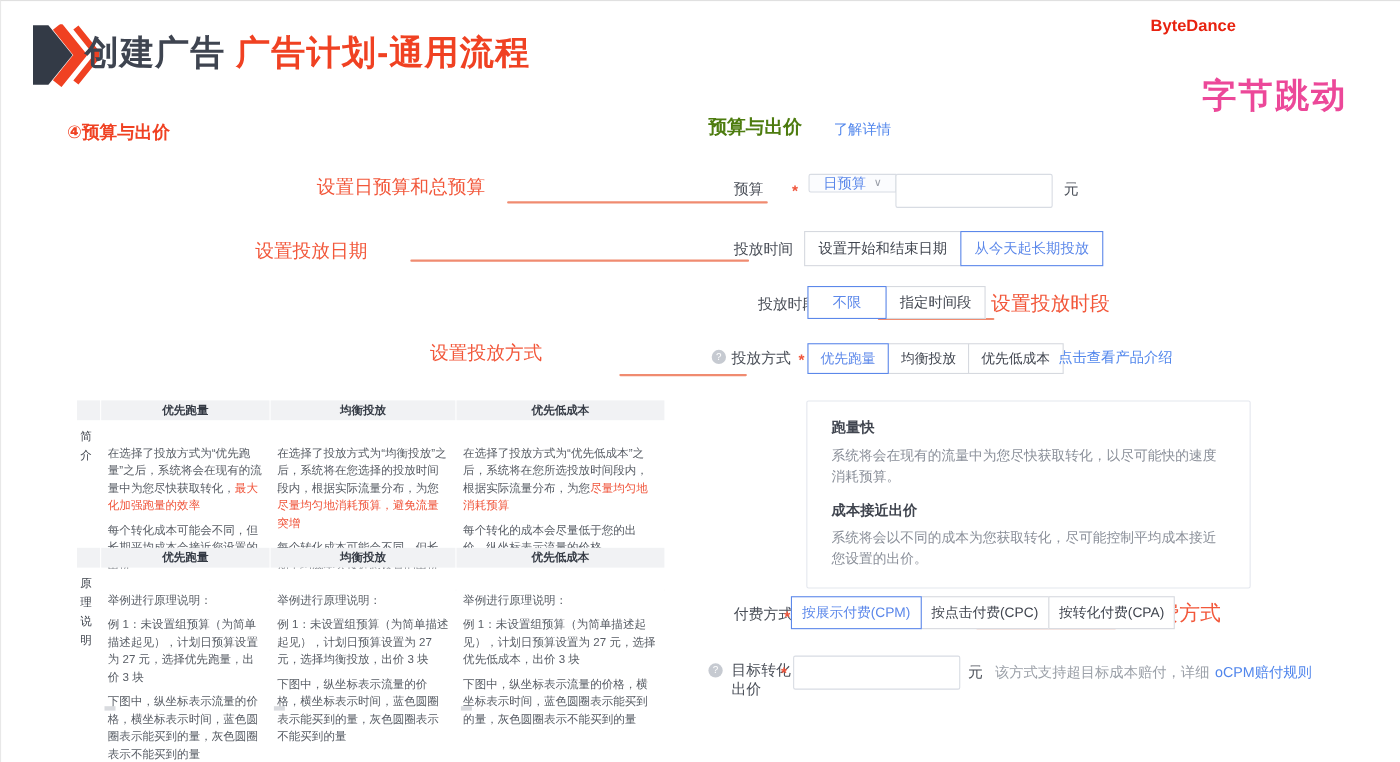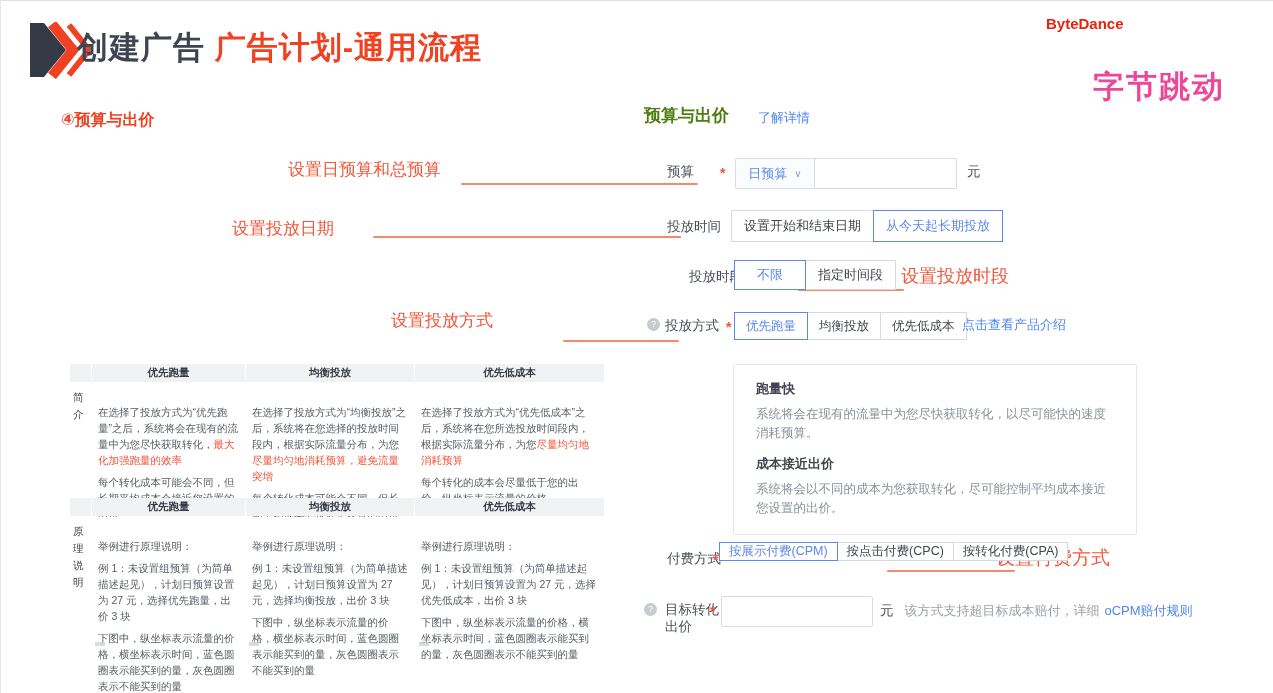--- a/index.html
+++ b/index.html
@@ -36,36 +36,36 @@
   .cutoff-mark { position:absolute; width:10px; height:4px; background:#c9ccd1; opacity:.7; }
 
   
   .form-title { position:absolute; left:643px; top:103px; font-size:17px; font-weight:600; color:#4d7c0f; }
   .link { color:#5186ec; font-size:13px; cursor:pointer; }
   .form-label { position:absolute; font-size:13.5px; color:#4a4f58; white-space:nowrap; }
   .req { position:absolute; color:#f0543a; font-size:14px; font-weight:700; }
   .help-icon { position:absolute; width:13px; height:13px; border-radius:50%; background:#c6cad1;
     color:#fff; font-size:9px; line-height:13px; text-align:center; cursor:pointer; }
 
-  .dropdown { position:absolute; left:734px; top:157px; width:80px; height:31px; display:flex;
+  .dropdown { position:absolute; left:734px; top:157px; width:80px; height:17px; display:flex;
     align-items:center; justify-content:center; gap:7px; border:1px solid #d8dce3; background:#fbfcfe;
     border-radius:2px 0 0 2px; cursor:pointer; }
   .dropdown .val { color:#5a87ea; font-size:13px; }
   .dropdown .chev { color:#989da7; font-size:10px; }
   .input { position:absolute; border:1px solid #d8dce3; background:#fff; border-radius:2px; }
 
   .btn-group { position:absolute; display:flex; }
   .btn { display:flex; align-items:center; justify-content:center; background:#fff;
     border:1px solid #d6d9df; color:#40454f; font-size:13px; white-space:nowrap; cursor:pointer; }
   .btn + .btn { margin-left:-1px; }
   .btn.sel { border-color:#5c88ea; color:#5c88ea; position:relative; z-index:2; }
   .h32 .btn { height:32px; padding:0 12px; }
   .h30 .btn { height:30px; padding:0 12px; }
   .h28 .btn { height:28px; padding:0 11px; font-size:12.5px; }
-  .pay .btn { height:19px; padding:0 9px; font-size:12.5px; }
+  .pay .btn { height:30px; padding:0 9px; font-size:12.5px; }
   .wide { padding:0 22px !important; }
 
   .panel { position:absolute; left:732px; top:363px; width:404px; height:171px;
     border:1px solid #e4e7ee; border-radius:2px; background:#fff; padding:15px 20px 0 22px; }
   .panel h4 { margin:0 0 7px; font-size:13px; font-weight:700; color:#40454f; }
   .panel p { margin:0 0 12px; font-size:12.5px; line-height:19px; color:#8a8f99; }
 
   .unit { position:absolute; font-size:13.5px; color:#4a4f58; }
   .note-row { position:absolute; left:879px; top:601px; display:flex; gap:5px; font-size:13px; white-space:nowrap; }
   .note-row .unit-inline { color:#4a4f58; font-size:13.5px; margin-right:6px; }

